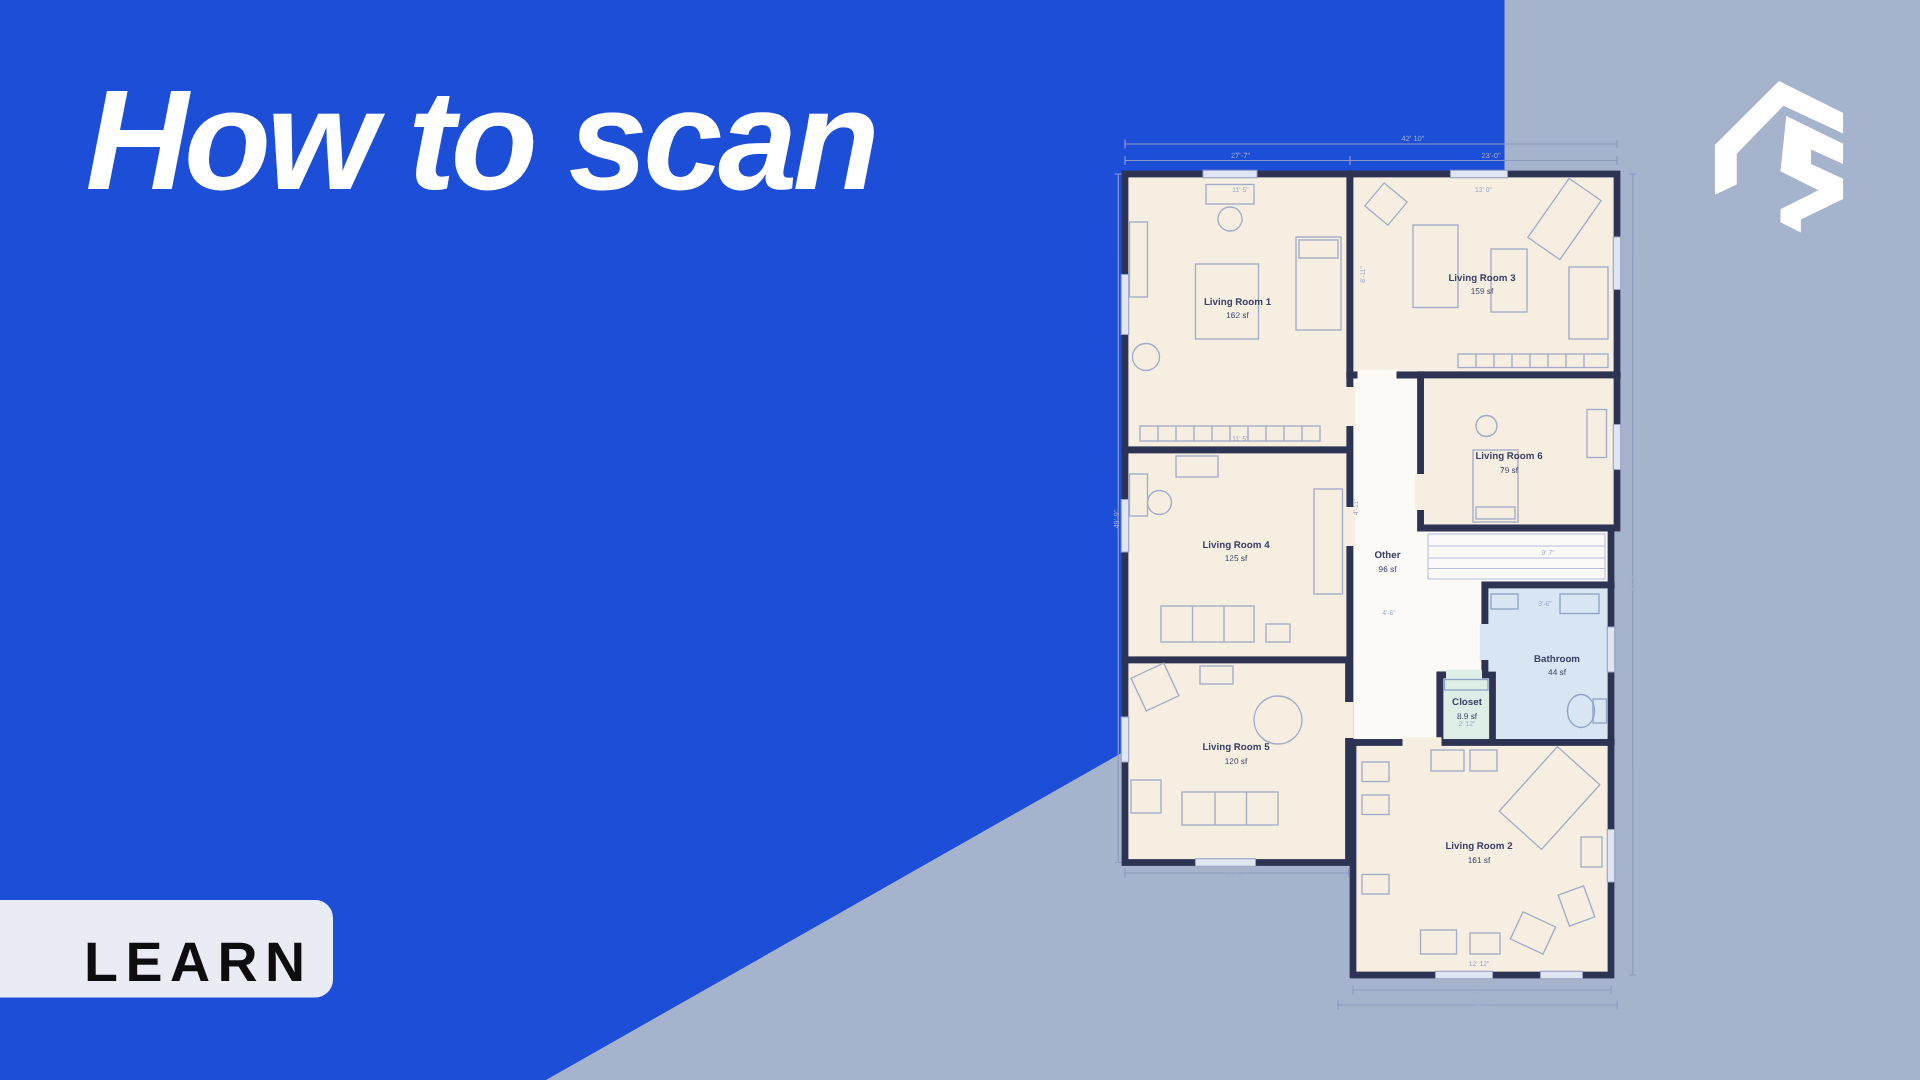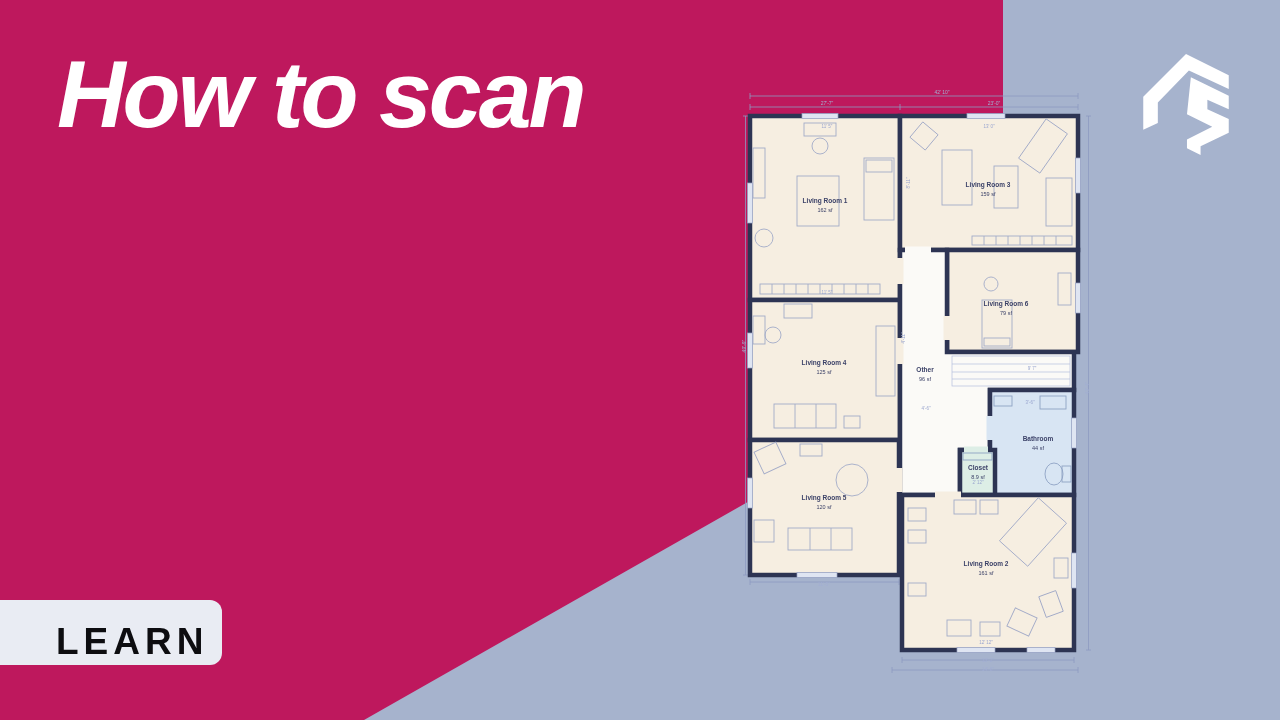--- a/index.html
+++ b/index.html
@@ -1,18 +1,18 @@
 <!DOCTYPE html>
 <html><head>
 <meta charset="utf-8">
 <style>
   html,body{margin:0;padding:0;background:#222;}
   .canvas{
     position:relative;width:1280px;height:720px;overflow:hidden;
-    background:#be185d;
+    background:#1d4ed8;
     font-family:"Liberation Sans", sans-serif;
   }
   .bg-svg{position:absolute;left:0;top:0;}
   .title{position:absolute;left:57px;top:44px;color:#ffffff;}
   .title-line1{
     font-size:95px;font-weight:bold;font-style:italic;
     letter-spacing:-3px;line-height:100px;white-space:nowrap;
   }
   .title-line2{
     font-size:93px;font-weight:400;font-style:normal;

